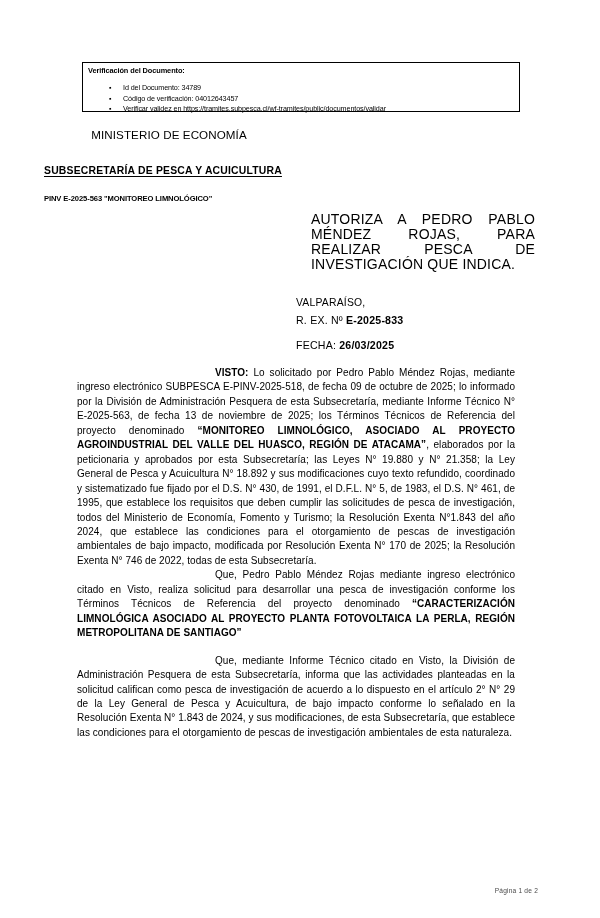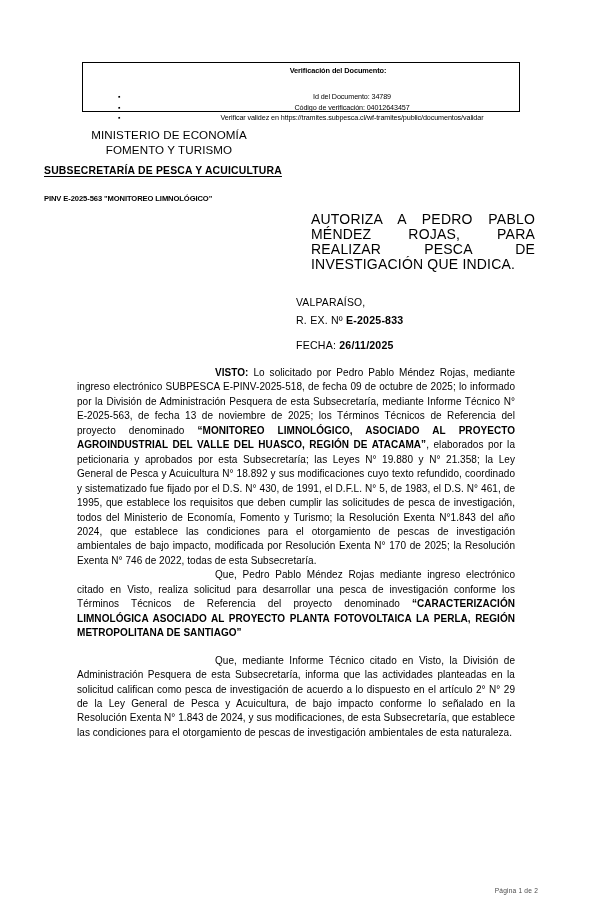--- a/index.html
+++ b/index.html
@@ -26,30 +26,29 @@
     border: 1px solid #000000;
     box-sizing: border-box;
     overflow: visible;
   }
   .verif-inner {
     position: absolute;
     left: 5px;
     top: 3px;
     width: 500px;
     white-space: nowrap;
-    text-align: center;
   }
   .verif-title {
     font-size: 7.4px;
     font-weight: bold;
     letter-spacing: -0.1px;
     line-height: 10px;
   }
   .verif-list {
-    margin: 16px;
+    margin: 7px;
     padding: 0;
     list-style: none;
   }
   .verif-list li {
     font-size: 7.2px;
     line-height: 10.5px;
     letter-spacing: -0.1px;
     padding-left: 28px;
     position: relative;
     white-space: nowrap;
@@ -198,32 +197,31 @@
       <li>
         <span class="bullet">▪</span>
         <span>Verificar validez en https://tramites.subpesca.cl/wf-tramites/public/documentos/validar</span>
       </li>
     </ul>
   </div>
 </div>
 
 <div class="ministry">
   <div class="ministry-line">MINISTERIO DE ECONOMÍA</div>
-  <div class="ministry-line">FOMENTO Y TURISMO</div>
 </div>
 <div class="subsec">SUBSECRETARÍA DE PESCA Y ACUICULTURA</div>
 <div class="pinv">PINV E-2025-563 "MONITOREO LIMNOLÓGICO"</div>
 
 <div class="title-block">AUTORIZA A PEDRO PABLO MÉNDEZ ROJAS, PARA REALIZAR PESCA DE INVESTIGACIÓN QUE INDICA.</div>
 <div class="city">VALPARAÍSO,</div>
 <div class="resnum">
   <span>R. EX. Nº </span><b>E-2025-833</b>
 </div>
 <div class="fecha">
-  <span>FECHA: </span><b>26/11/2025</b>
+  <span>FECHA: </span><b>26/03/2025</b>
 </div>
 
 <div class="body-area">
 
   <p class="para">
     <span class="lead"></span><b>VISTO:</b><span> Lo solicitado por Pedro Pablo Méndez Rojas, mediante ingreso electrónico SUBPESCA E-PINV-2025-518, de fecha 09 de octubre de 2025; lo informado por la División de Administración Pesquera de esta Subsecretaría, mediante Informe Técnico N° E-2025-563, de fecha 13 de noviembre de 2025; los Términos Técnicos de Referencia del proyecto denominado </span><b>“MONITOREO LIMNOLÓGICO, ASOCIADO AL PROYECTO AGROINDUSTRIAL DEL VALLE DEL HUASCO, REGIÓN DE ATACAMA”</b><span>, elaborados por la peticionaria y aprobados por esta Subsecretaría; las Leyes N° 19.880 y N° 21.358; la Ley General de Pesca y Acuicultura N° 18.892 y sus modificaciones cuyo texto refundido, coordinado y sistematizado fue fijado por el D.S. N° 430, de 1991, el D.F.L. N° 5, de 1983, el D.S. N° 461, de 1995, que establece los requisitos que deben cumplir las solicitudes de pesca de investigación, todos del Ministerio de Economía, Fomento y Turismo; la Resolución Exenta N°1.843 del año 2024, que establece las condiciones para el otorgamiento de pescas de investigación ambientales de bajo impacto, modificada por Resolución Exenta N° 170 de 2025; la Resolución Exenta N° 746 de 2022, todas de esta Subsecretaría.</span>
   </p>
 
 
   <p class="para">

